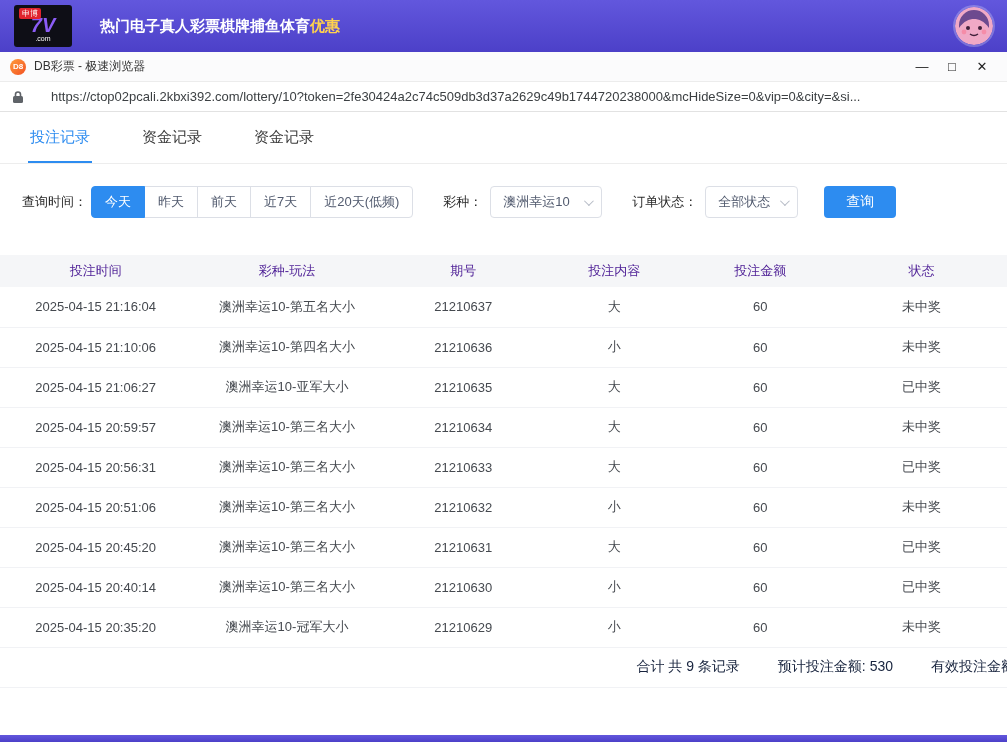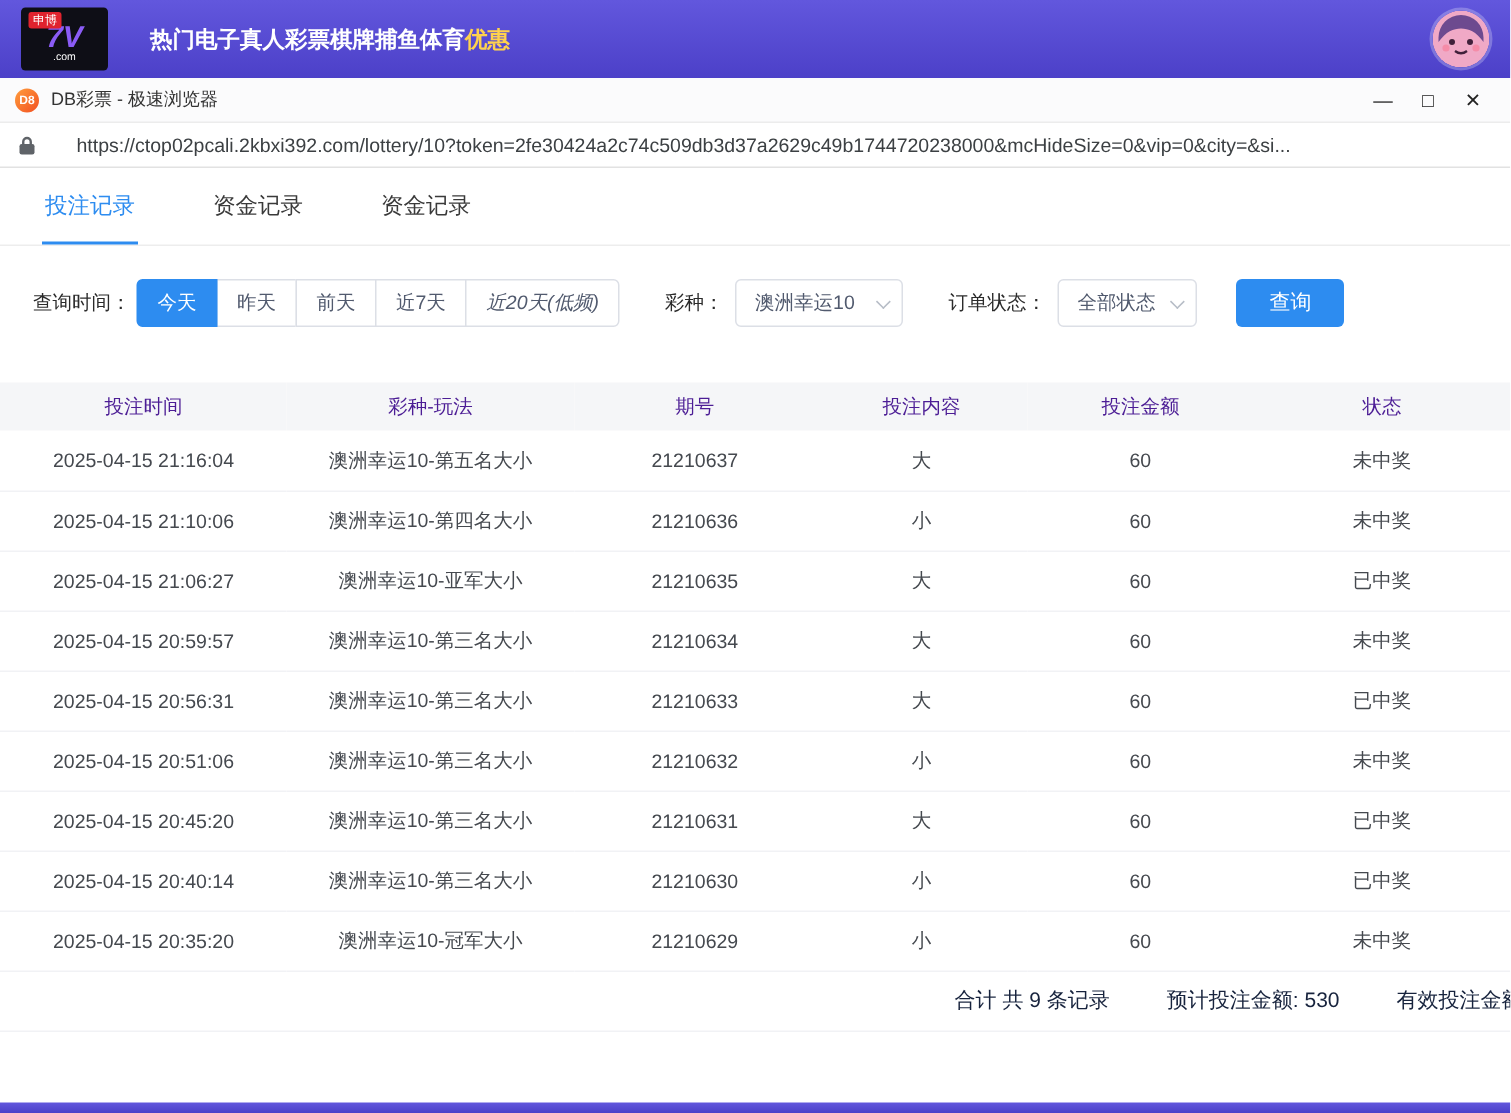--- a/index.html
+++ b/index.html
@@ -42,21 +42,21 @@
   .tab { font-size:15px; color:#3a3a3a; margin-right:48px; padding:0 2px 14px 2px; cursor:pointer;
          border-bottom:2px solid transparent; }
   .tab.active { color:#2d8cf0; border-bottom-color:#2d8cf0; }
 
   .filter-row { height:76px; display:flex; align-items:center; padding-left:22px; }
   .filter-label { font-size:13px; color:#2b2b2b; white-space:nowrap; }
   .time-group { display:flex; margin-left:4px; }
   .time-btn { height:32px; padding:0 13px; background:#fff; border:1px solid #dcdfe6; color:#515a6e;
               font-size:13px; display:flex; align-items:center; cursor:pointer; margin-left:-1px; white-space:nowrap; }
   .time-btn:first-child { border-radius:4px 0 0 4px; margin-left:0; }
-  .time-btn:last-child { border-radius:0 4px 4px 0;font-style:italic; }
+  .time-btn:last-child { border-radius:0 4px 4px 0; }
   .time-btn.active { background:#2d8cf0; border-color:#2d8cf0; color:#fff; position:relative; z-index:1; }
   .select-box { height:32px; min-width:112px; border:1px solid #dcdfe6; border-radius:4px; background:#fff;
                 display:flex; align-items:center; justify-content:space-between; padding:0 10px 0 12px;
                 font-size:13px; color:#515a6e; margin-left:8px; cursor:pointer; }
   .select-box.small { min-width:88px; }
   .chev { width:7px; height:7px; border-right:1.5px solid #b6bcc6; border-bottom:1.5px solid #b6bcc6;
           transform:rotate(45deg) translateY(-2px); margin-left:10px; }
   .ml28 { margin-left:30px; }
   .search-btn { height:32px; width:72px; margin-left:26px; background:#2d8cf0; color:#fff; border:none;
                 border-radius:4px; font-size:14px; cursor:pointer; font-family:inherit; }

